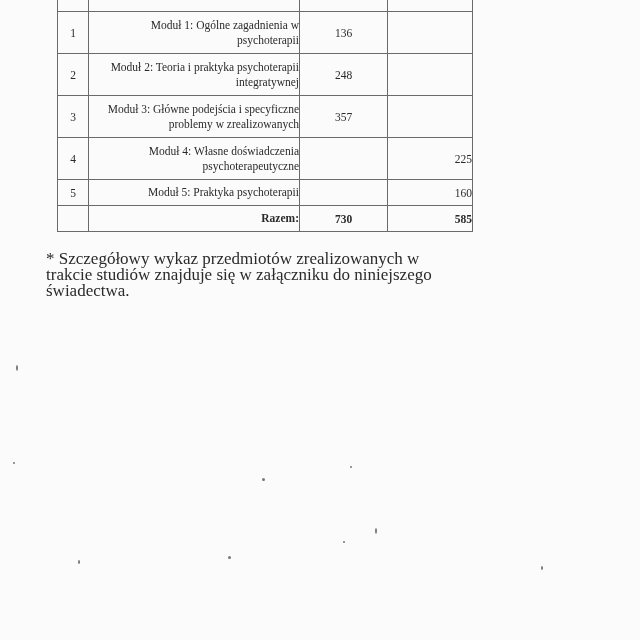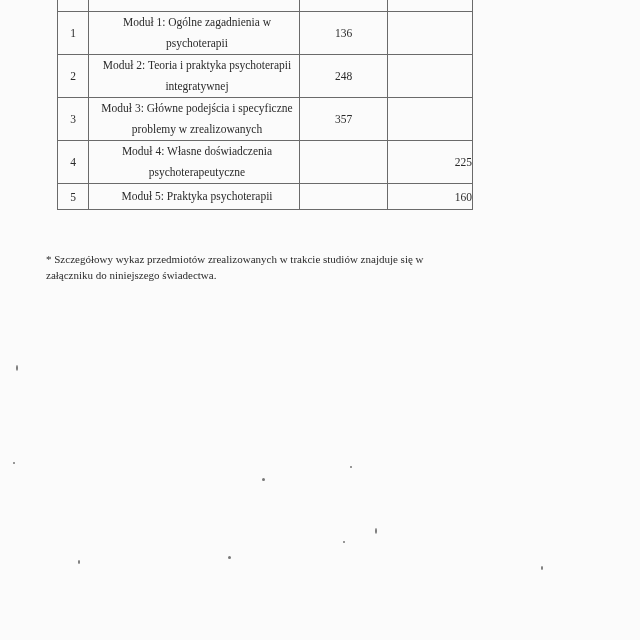--- a/index.html
+++ b/index.html
@@ -1,28 +1,28 @@
 <!DOCTYPE html>
 <html><head>
 <meta charset="utf-8">
 <style>
   html, body { margin:0; padding:0; }
   body { width:640px; height:640px; background:#fbfbfb; position:relative; overflow:hidden;
          font-family:"Liberation Serif", "DejaVu Serif", serif; color:#2a2a2a; }
   .tbl { position:absolute; left:57px; top:-1px; border-collapse:collapse; font-size:11.5px; }
   .tbl td { border:1px solid #6a6a6a; padding:0; vertical-align:middle; }
   .c-no { width:30px; text-align:center; }
-  .c-name { width:204px; padding-left:6px !important; line-height:21px; text-align:center;font-family:Liberation Serif, serif; }
+  .c-name { width:204px; padding-left:6px !important; line-height:15px; text-align:right;font-family:Liberation Serif, serif; }
   .c-a { width:87px; text-align:center; }
   .c-b { width:84px; text-align:right; }
   .r-head td { height:11px; }
   .r td { height:41px; }
   .r5 td { height:25px; }
   .r-tot td { height:25px; font-weight:bold; }
-  .note { position:absolute; left:46px; top:251px; width:420px; font-size:11px; line-height:16px; color:#2a2a2a; }
+  .note { position:absolute; left:46px; top:251px; width:420px; font-size:17px; line-height:16px; color:#2a2a2a; }
   .speck { position:absolute; background:#777; border-radius:50%; }
 </style>
 </head>
 <body>
 
 <table class="tbl">
   <tbody>
       <tr class="r-head">
     <td class="c-no"></td>
     <td class="c-name"></td>
@@ -52,20 +52,26 @@
     <td class="c-name">Moduł 4: Własne doświadczenia psychoterapeutyczne</td>
     <td class="c-a"></td>
     <td class="c-b">225</td>
   </tr>
   <tr class="r5">
     <td class="c-no">5</td>
     <td class="c-name">Moduł 5: Praktyka psychoterapii</td>
     <td class="c-a"></td>
     <td class="c-b">160</td>
   </tr>
+  <tr class="r-tot">
+    <td class="c-no"></td>
+    <td class="c-name">Razem:</td>
+    <td class="c-a">730</td>
+    <td class="c-b">585</td>
+  </tr>
 </tbody>
   </table>
 
 <div class="note">* Szczegółowy wykaz przedmiotów zrealizowanych w trakcie studiów znajduje się w załączniku do niniejszego świadectwa.</div>
 
 <div class="speck" style="left:16px;top:365px;width:2px;height:6px;"></div>
 <div class="speck" style="left:13px;top:462px;width:2px;height:2px;"></div>
 <div class="speck" style="left:262px;top:478px;width:3px;height:3px;"></div>
 <div class="speck" style="left:350px;top:466px;width:2px;height:2px;"></div>
 <div class="speck" style="left:375px;top:528px;width:2px;height:6px;"></div>

